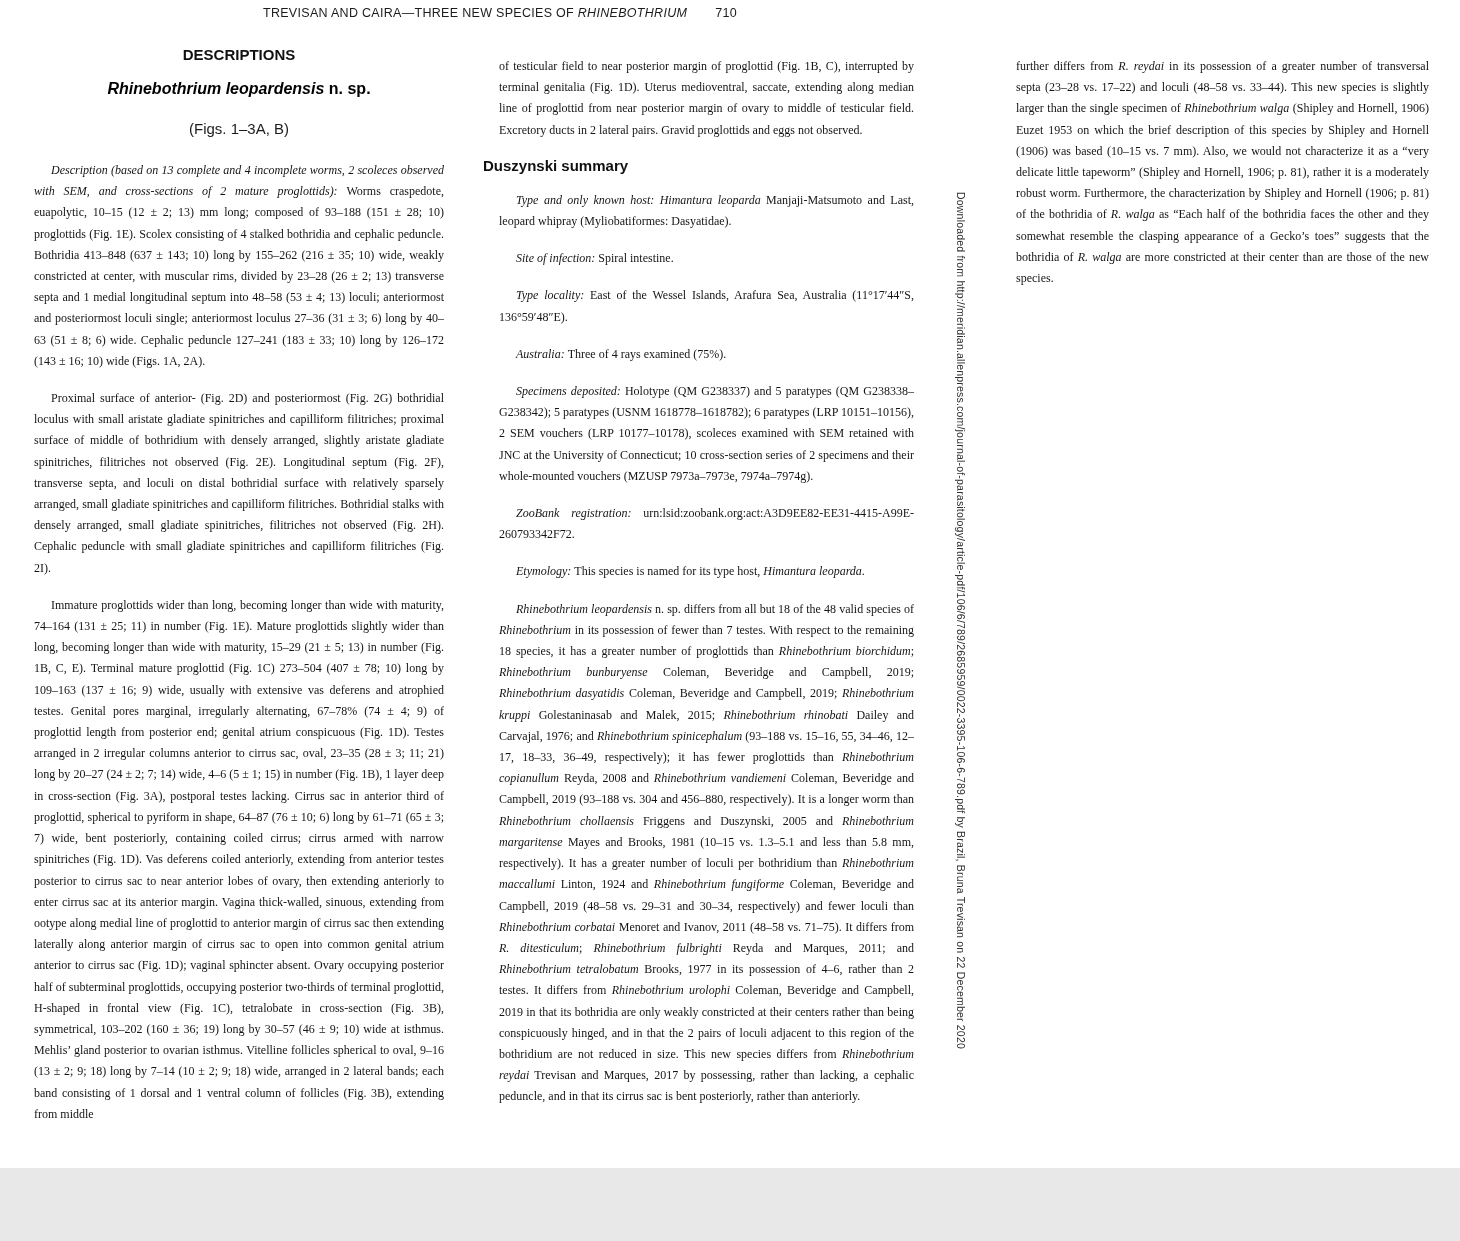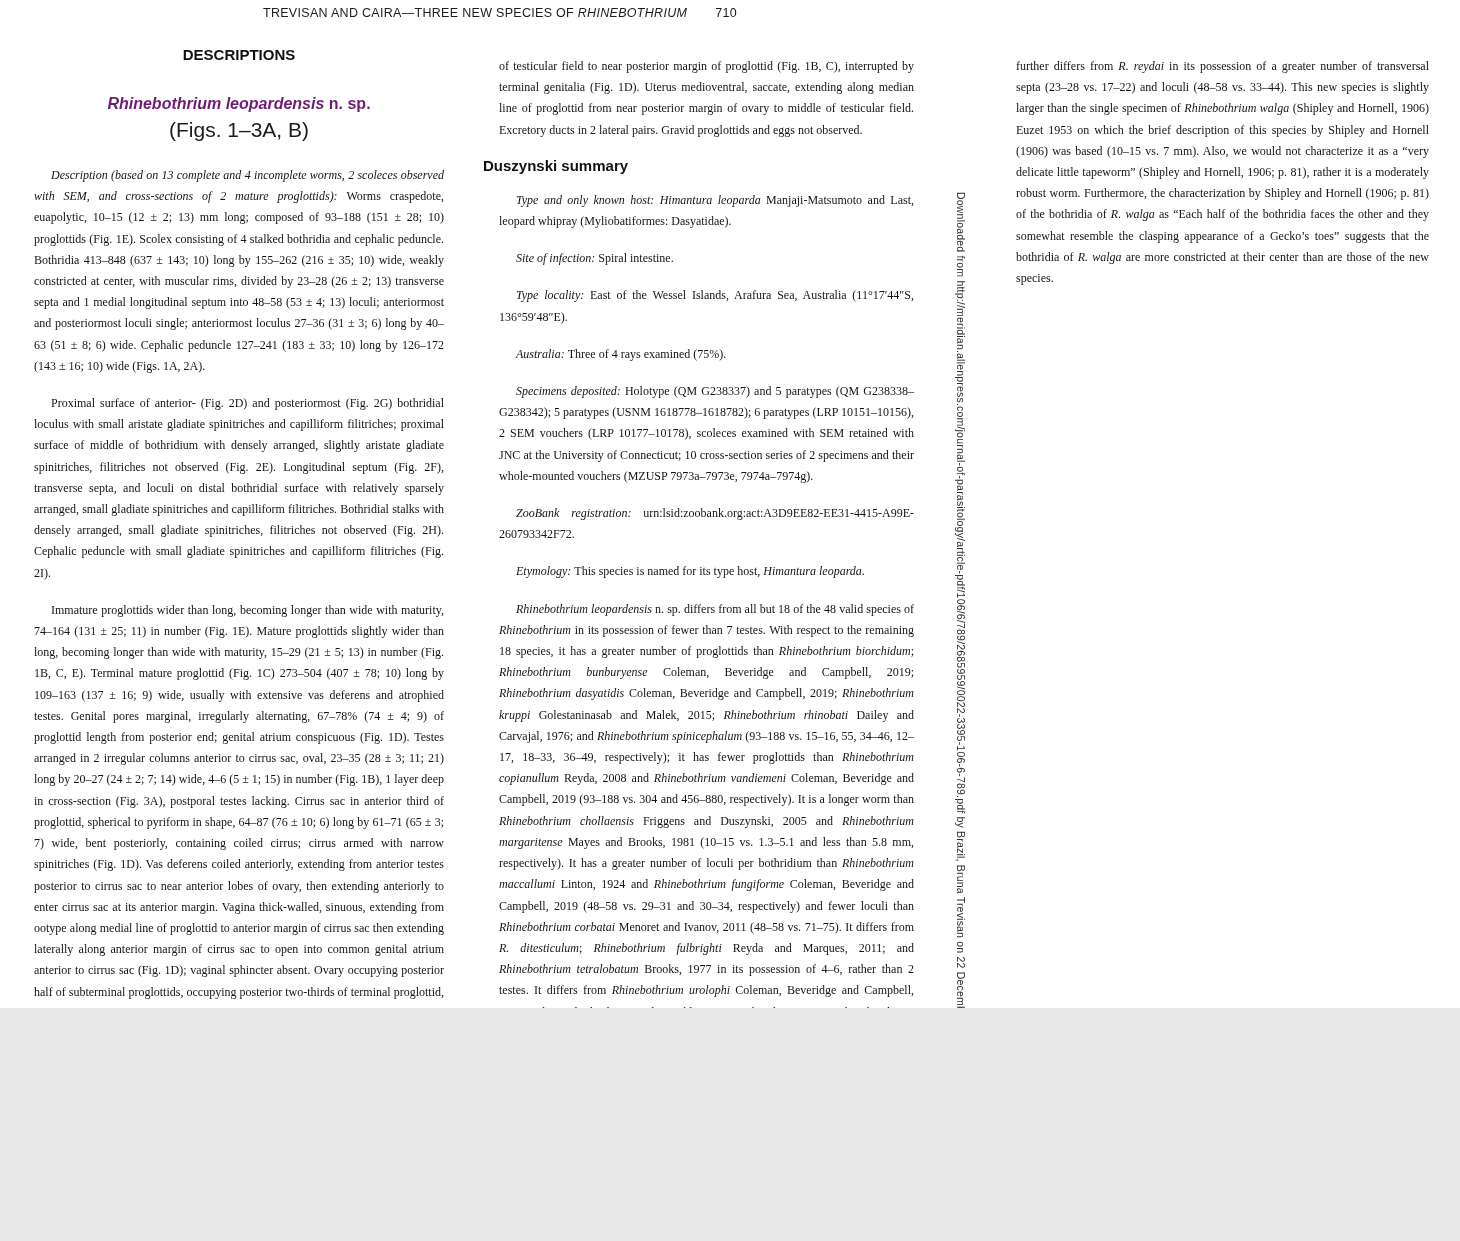--- a/index.html
+++ b/index.html
@@ -1,18 +1,18 @@
 <!DOCTYPE html>
 <html lang="en"><head>
 <meta charset="utf-8">
 <style>
   html,body{margin:0;padding:0;background:#e8e8e8;}
   .page{
     position:relative;
-    width:1460px;height:1008px;
+    width:1460px;height:1168px;
     background:#ffffff;
     color:#141414;
     font-family:"Liberation Serif", serif;
     overflow:hidden;
   }
   
   .running-head{
     position:absolute;top:6px;left:0;width:1000px;
     display:flex;justify-content:center;align-items:baseline;gap:28px;
     font-family:"Liberation Sans", sans-serif;
@@ -38,25 +38,25 @@
   .sec-head{
     font-family:"Liberation Sans", sans-serif;
     font-weight:bold;font-size:15px;color:#111;
     margin:0;
   }
   .sec-head.centered{text-align:center;}
   .descriptions-head{margin-top:6px;}
   .species-head{
     font-family:"Liberation Sans", sans-serif;
     font-weight:bold;font-size:16px;text-align:center;
-    margin:32px 0 0 0;color:#701a75;
+    margin:17px 0 0 0;color:#000000;
   }
   .figs-line{
     font-family:"Liberation Sans", sans-serif;
-    font-size:21px;text-align:center;margin:5px 0 0 0;color:#1c1c1c;
+    font-size:15px;text-align:center;margin:22px 0 0 0;color:#1c1c1c;
   }
   .first-para-gap{margin-top:23px;}
   .tax-head{margin:15px 0 10px 0;}
   .remarks-head{margin:16px 0 10px 0;}
   
   .watermark{
     position:absolute;left:948px;top:0;height:1241px;width:26px;
     display:flex;align-items:center;justify-content:center;
   }
   .watermark span{

